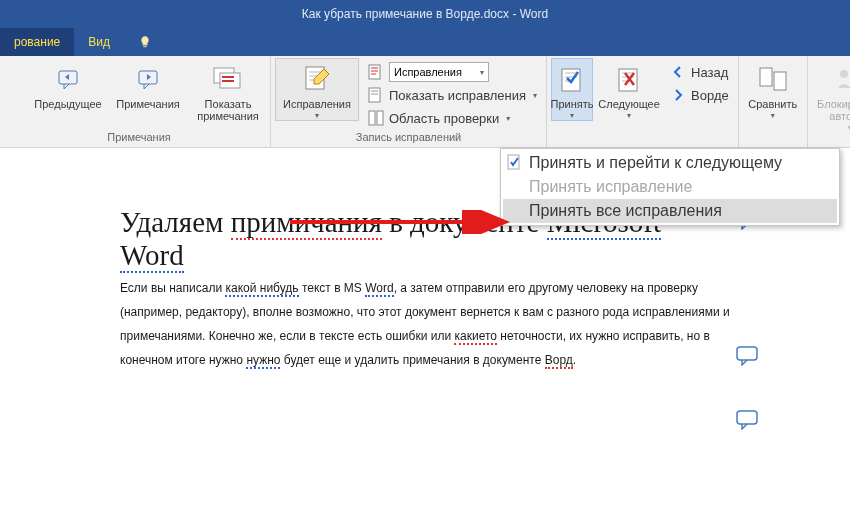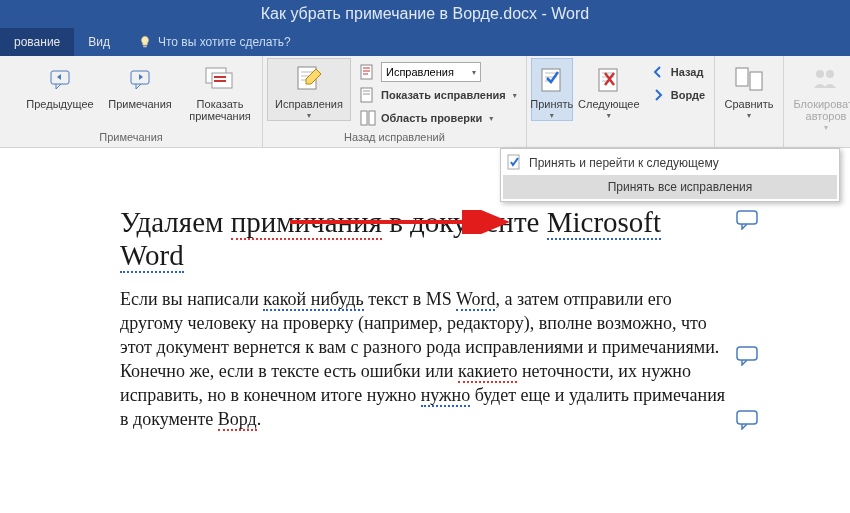--- a/index.html
+++ b/index.html
@@ -1,75 +1,74 @@
 <!DOCTYPE html>
 <html><head>
 <meta charset="utf-8">
 <style>
   * { margin: 0; padding: 0; box-sizing: border-box; }
   body { font-family: "Segoe UI", Tahoma, Arial, sans-serif; font-size: 12px; background: #fff; width: 850px; height: 513px; overflow: hidden; position: relative; }
-  .titlebar { height: 28px; background: #2b579a; color: #e0e8f4; display: flex; align-items: center; justify-content: center; font-size: 16px; }
+  .titlebar { height: 28px; background: #2b579a; color: #e0e8f4; display: flex; align-items: center; justify-content: center; font-size: 12px; }
   .tabbar { height: 28px; background: #2b579a; display: flex; align-items: stretch; padding-left: 0; }
-  .tab { padding: 0 14px; display: flex; align-items: center; color: #e5e5e5; font-size: 12px; cursor: pointer; }
+  .tab { padding: 0 14px; display: flex; align-items: center; color: #fde047; font-size: 12px; cursor: pointer; }
   .tab.active { background: #1e3f77; }
   .tab.gray { color: #c9dcf2; }
   .lightbulb { width: 14px; height: 14px; margin-right: 6px; display: inline-block; }
   .ribbon { height: 92px; background: #f1f1f1; border-bottom: 1px solid #d4d4d4; display: flex; }
   .ribbon-group { display: flex; flex-direction: column; border-right: 1px solid #d4d4d4; padding: 2px 4px 0 4px; }
   .ribbon-group-body { display: flex; flex: 1; align-items: flex-start; gap: 4px; }
   .ribbon-group-label { text-align: center; font-size: 11px; color: #666; padding: 2px 0 4px 0; }
   .big-btn { display: flex; flex-direction: column; align-items: center; width: 64px; padding: 3px 2px 0 2px; cursor: pointer; border: 1px solid transparent; }
   .big-btn.narrow { width: 76px; }
   .big-btn.wide { width: 84px; }
   .big-btn .icon-slot { height: 34px; display: flex; align-items: center; justify-content: center; }
   .big-btn .label { font-size: 11px; color: #3b3b3b; text-align: center; line-height: 12px; margin-top: 2px; white-space: pre-line; }
   .big-btn .drop { font-size: 8px; color: #666; margin-top: 1px; }
   .big-btn.open { background: #d0e0f0; border-color: #a9c5e8; }
   .stack { display: flex; flex-direction: column; gap: 1px; padding-top: 3px; }
   .stack-row { display: flex; align-items: center; gap: 5px; height: 22px; padding: 0 4px; cursor: pointer; border: 1px solid transparent; }
   .stack-row .mini-icon { width: 16px; height: 16px; flex-shrink: 0; }
-  .stack-row .lbl { font-size: 11px; color: #3b3b3b; white-space: nowrap; font-weight: bold; }
+  .stack-row .lbl { font-size: 13px; color: #3b3b3b; white-space: nowrap; }
   .stack-row .drop { font-size: 8px; color: #666; margin-left: 2px; }
   .dropdown-box { height: 20px; border: 1px solid #ababab; background: #fff; display: flex; align-items: center; padding: 0 4px; font-size: 11px; min-width: 100px; justify-content: space-between; }
   .doc-area { position: relative; background: #fff; height: calc(513px - 28px - 28px - 92px); padding: 58px 120px 0 120px; }
   .doc-title { font-family: "Times New Roman", serif; font-size: 29px; line-height: 33px; color: #1a1a1a; }
-  .doc-body { font-family: Liberation Serif, serif; font-size: 18px; line-height: 24px; color: #1a1a1a; margin-top: 15px; }
+  .doc-body { font-family: Liberation Sans, sans-serif; font-size: 12px; line-height: 24px; color: #1a1a1a; margin-top: 4px; }
   .underline-red { border-bottom: 2px dotted #e03030; }
   .underline-blue { border-bottom: 2px dotted #2a5fd0; }
   .comment-bubble { position: absolute; right: 90px; width: 24px; height: 20px; }
   .menu { position: absolute; top: 148px; left: 500px; width: 340px; background: #fff; border: 1px solid #c8c8c8; box-shadow: 2px 2px 5px rgba(0,0,0,.25); z-index: 10; padding: 2px; }
-  .menu-item { display: flex; align-items: center; height: 24px; padding: 0 6px 0 26px; font-size: 12px; color: #3a3a3a; position: relative; cursor: pointer; }
-  .menu-item.sel { background: #dcdcdc; justify-content: center; }
+  .menu-item { display: flex; align-items: center; height: 24px; padding: 0 6px 0 26px; font-size: 16px; color: #3a3a3a; position: relative; cursor: pointer; }
+  .menu-item.sel { background: #dcdcdc; }
   .menu-item.disabled { color: #a8a8a8; cursor: default; }
   .menu-item .check-slot { position: absolute; left: 4px; top: 3px; width: 16px; height: 16px; }
   .arrow-cont { position: absolute; top: 210px; left: 290px; width: 230px; height: 24px; z-index: 20; pointer-events: none; }
   .vsep-accept { background: #f1f1f1; border-right: 1px solid #d4d4d4; }
 </style>
 </head>
 <body>
 
 <div class="titlebar">
   <span>Как убрать примечание в Ворде.docx - Word</span>
 </div>
 
 <div class="tabbar">
   <div class="tab active">рование</div>
   <div class="tab">Вид</div>
   <div class="tab gray">
     <svg class="lightbulb" viewBox="0 0 24 24">
         <path fill="#f8e9b8" stroke="#d8b760" d="M12 2a7 7 0 00-4 12v3h8v-3A7 7 0 0012 2z"></path>
         <rect x="9" y="18" width="6" height="3" fill="#bcbcbc"></rect>
       </svg>
-    <span>Что вы хотите сделать?</span>
   </div>
 </div>
 
 <div class="ribbon">
 
-  <div class="ribbon-group" style="padding-left:4px">
+  <div class="ribbon-group" style="padding-left:12px">
     <div class="ribbon-group-body">
       <div class="big-btn" style="width:14px">
         <div class="icon-slot"></div>
       </div>
       <div class="big-btn narrow">
         <div class="icon-slot">
           <svg width="28" height="24">
               <rect x="5" y="4" width="18" height="13" rx="2" fill="none" stroke="#4a7cc0"></rect>
               <path d="M10 17 l0 5 l5 -5" fill="none" stroke="#4a7cc0"></path>
               <path d="M11 10 l4 -3 v6 z" fill="#4a7cc0"></path>
@@ -139,21 +138,21 @@
         <div class="stack-row">
           <svg class="mini-icon" viewBox="0 0 16 16">
               <rect x="1" y="1" width="6" height="14" fill="#fff" stroke="#888"></rect>
               <rect x="9" y="1" width="6" height="14" fill="#fff" stroke="#888"></rect>
             </svg>
           <span class="lbl">Область проверки</span>
           <span class="drop">▾</span>
         </div>
       </div>
     </div>
-    <div class="ribbon-group-label">Назад исправлений</div>
+    <div class="ribbon-group-label">Запись исправлений</div>
   </div>
 
   <div class="ribbon-group" style="border-right:none">
     <div class="ribbon-group-body">
       <div class="big-btn open" style="width:42px">
         <div class="icon-slot">
           <svg width="26" height="28">
               <rect x="3" y="4" width="18" height="22" fill="#fff" stroke="#888"></rect>
               <path d="M6 8h12M6 12h12M6 16h8" stroke="#bbb"></path>
               <path d="M8 13 l4 4 l7 -10" fill="none" stroke="#2a6dd8" stroke-width="2.5"></path>
@@ -230,20 +229,23 @@
   </div>
 </div>
 
 <div class="menu">
   <div class="menu-item">
     <span class="check-slot"><svg width="16" height="16">
           <rect x="1" y="1" width="11" height="14" fill="#fff" stroke="#aaa"></rect>
           <path d="M4 8 l2 3 l5 -7" stroke="#2a6dd8" stroke-width="2" fill="none"></path>
         </svg></span>
     <span>Принять и перейти к следующему</span>
+  </div>
+  <div class="menu-item disabled">
+    <span>Принять исправление</span>
   </div>
   <div class="menu-item sel">
     <span>Принять все исправления</span>
   </div>
 </div>
 
 <div class="arrow-cont">
   <svg width="230" height="24">
       <defs>
         <marker id="ah" markerWidth="12" markerHeight="10" refX="10" refY="5" orient="auto">

